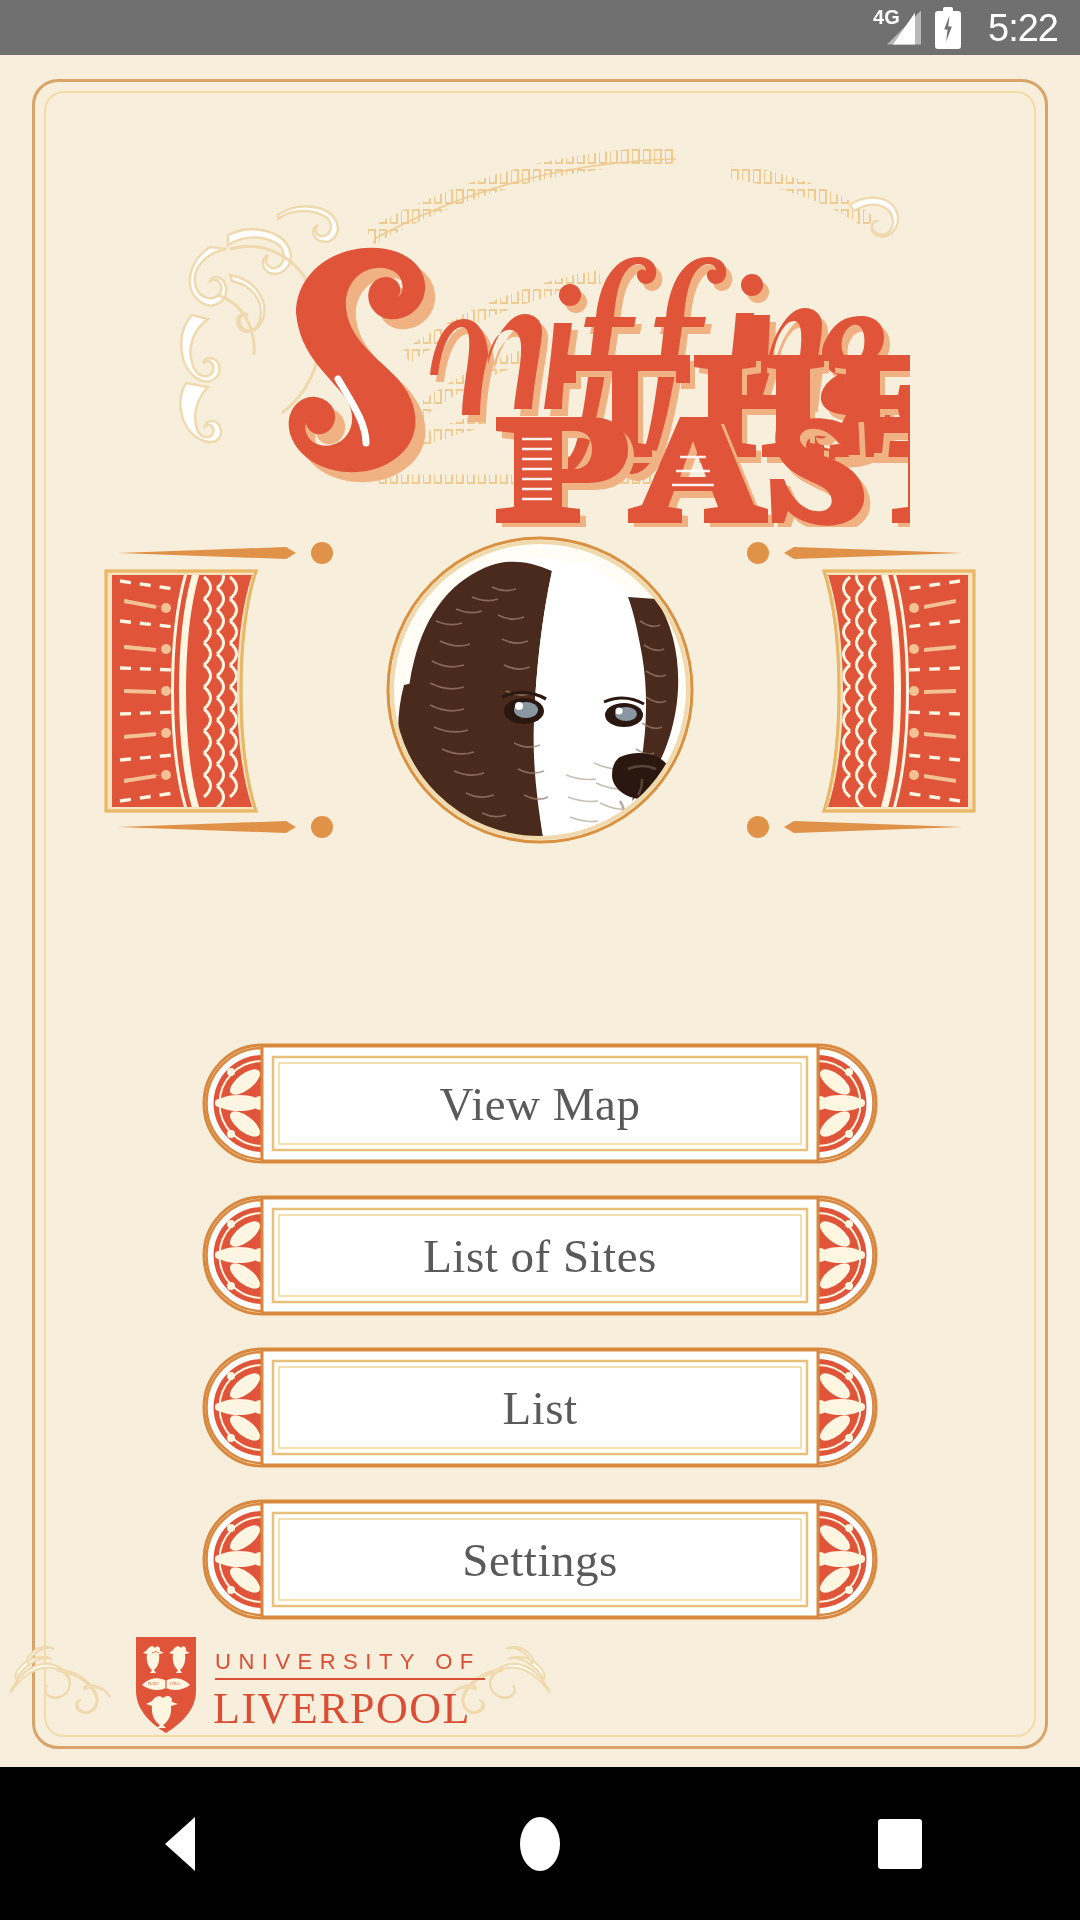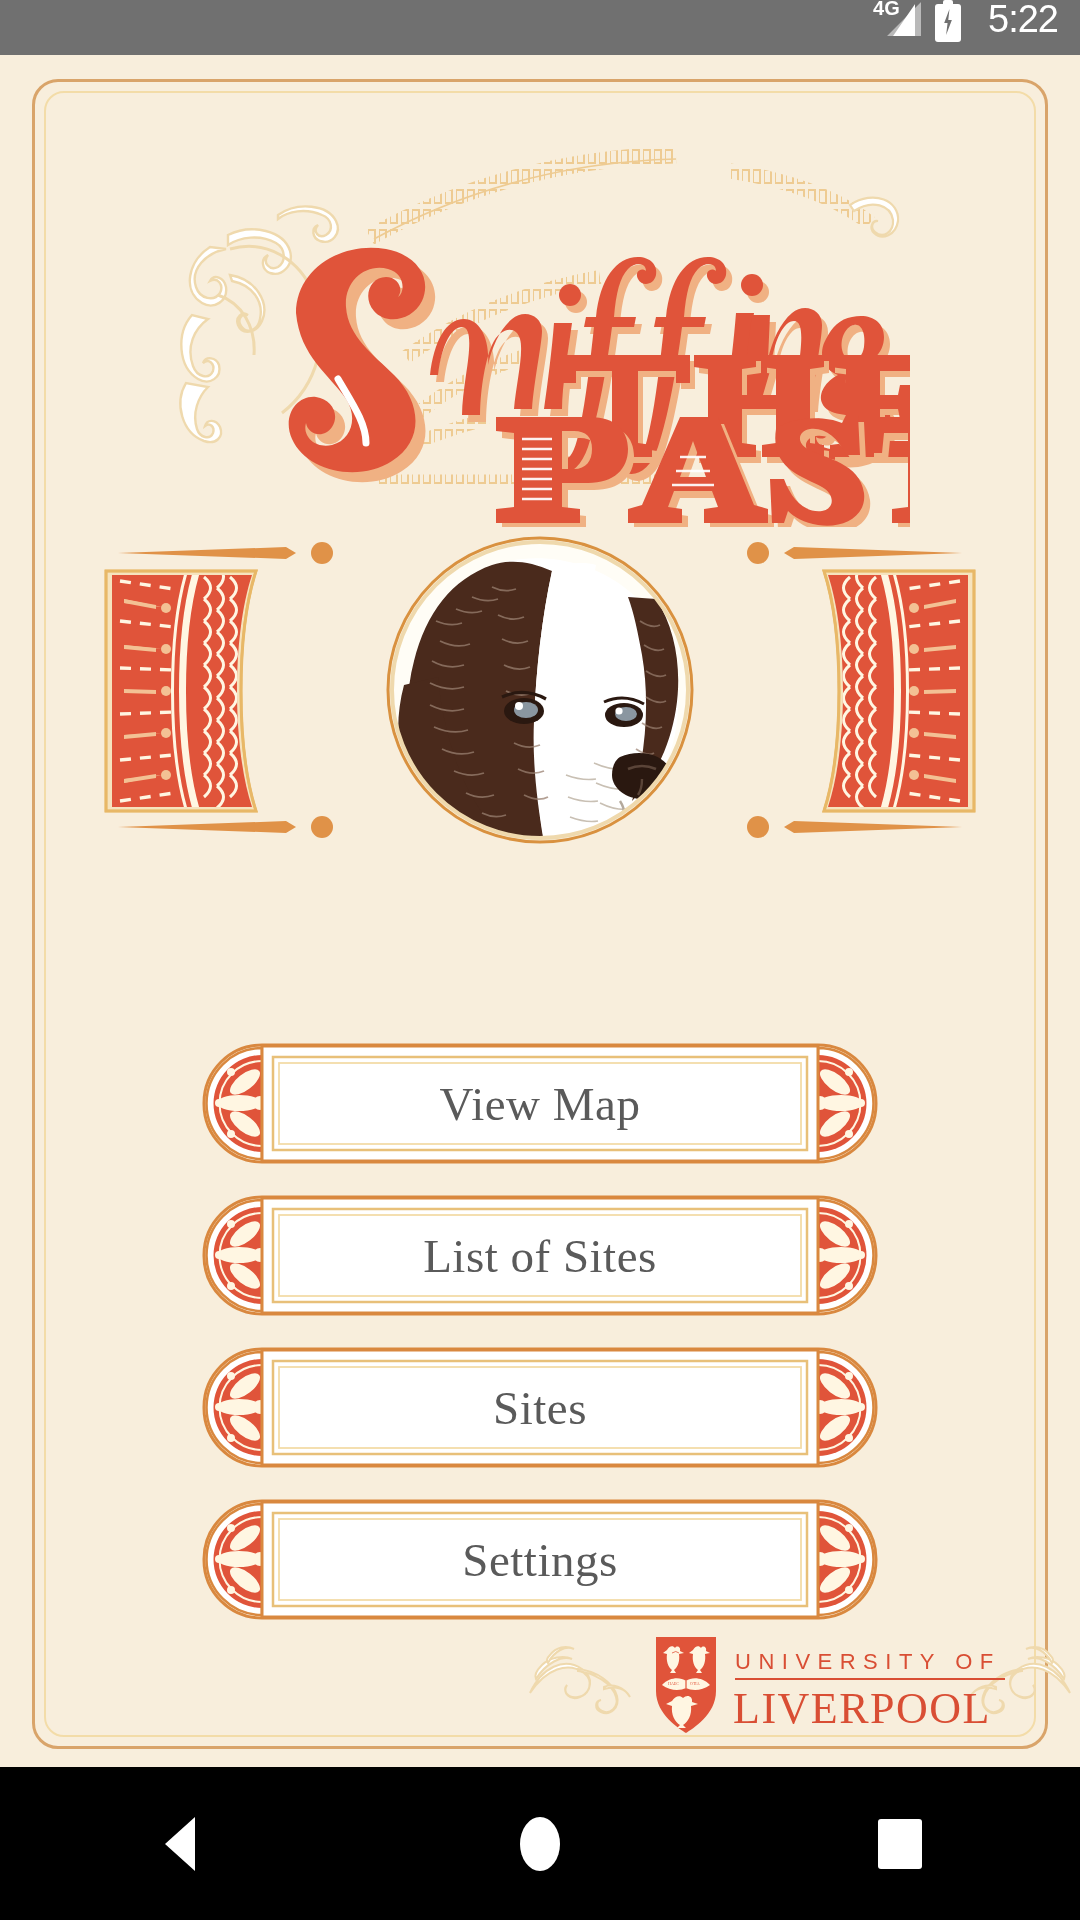--- a/index.html
+++ b/index.html
@@ -5,21 +5,21 @@
   * { margin:0; padding:0; box-sizing:border-box; }
   html,body { width:1080px; height:1920px; overflow:hidden; }
   body {
     font-family:"Liberation Serif", serif;
     background:#F8EEDC;
   }
 
   
   .statusbar{
     position:absolute; left:0; top:0; width:1080px; height:55px;
-    background:#707070; display:flex; align-items:flex-start;
+    background:#707070; display:flex; align-items:center;
     justify-content:flex-end; padding-right:22px; gap:14px;
   }
   .sb-signal{ position:relative; width:46px; height:38px; }
   .sb-4g{
     position:absolute; left:-2px; top:-2px;
     font-family:"Liberation Sans", sans-serif;
     font-size:20px; font-weight:700; color:#fff; line-height:1;
   }
   .sb-tri-bg{
     position:absolute; right:0; bottom:2px; width:34px; height:34px;
@@ -93,21 +93,21 @@
     position:absolute; left:0; top:0; width:678px; height:123px;
     display:flex; align-items:center; justify-content:center;
     font-family:"Liberation Serif", serif;
     font-size:47px; color:#5A5A5A; letter-spacing:0.5px;
     pointer-events:none;
   }
 
   
   .uni{
     position:absolute; left:0; top:1565px; width:1080px; height:125px;
-    display:flex; align-items:center; justify-content:flex-end;
+    display:flex; align-items:center; justify-content:flex-start;
   }
   .uni-svg{ display:block; }
 
   
   .navbar{
     position:absolute; left:0; top:1767px; width:1080px; height:153px;
     background:#000; display:flex; align-items:center;
     justify-content:space-around;
   }
   .nav-hit{
@@ -533,21 +533,21 @@
               <circle cx="648" cy="92" r="4"></circle>
             <circle cx="619" cy="61" r="7"></circle>
           </g>
           <path d="M617 19 A42 42 0 0 1 617 104" fill="none" stroke="#FFF6E2" stroke-width="2"></path>
         </g>
         <rect x="61" y="4" width="556" height="115" fill="#FFFFFF"></rect>
         <rect x="61" y="4" width="556" height="115" fill="none" stroke="#D9883F" stroke-width="3"></rect>
         <rect x="72" y="15" width="534" height="93" fill="#FFFFFF" stroke="#E8C079" stroke-width="2.5"></rect>
         <rect x="78" y="21" width="522" height="81" fill="#FFFFFF" stroke="#F3DCA8" stroke-width="1.8"></rect>
       </svg>
-      <div class="mbtn-label">Sites</div>
+      <div class="mbtn-label">List</div>
     </div>
 
     <div class="mbtn">
       <svg class="mbtn-svg" width="678" height="123" viewBox="0 0 678 123">
         <rect x="3" y="3" width="672" height="117" rx="58" fill="#FDF6E9" stroke="#D9883F" stroke-width="3"></rect>
         <g>
           <path d="M61 6 A55 55 0 0 0 61 117 L61 6 Z" fill="#FFFFFF" stroke="#D9883F" stroke-width="2.5"></path>
           <path d="M61 13 A48 48 0 0 0 61 110 L61 13 Z" fill="#E0543A"></path>
           <g fill="#FFF6E2">
             <ellipse cx="38" cy="61" rx="22" ry="8"></ellipse>

